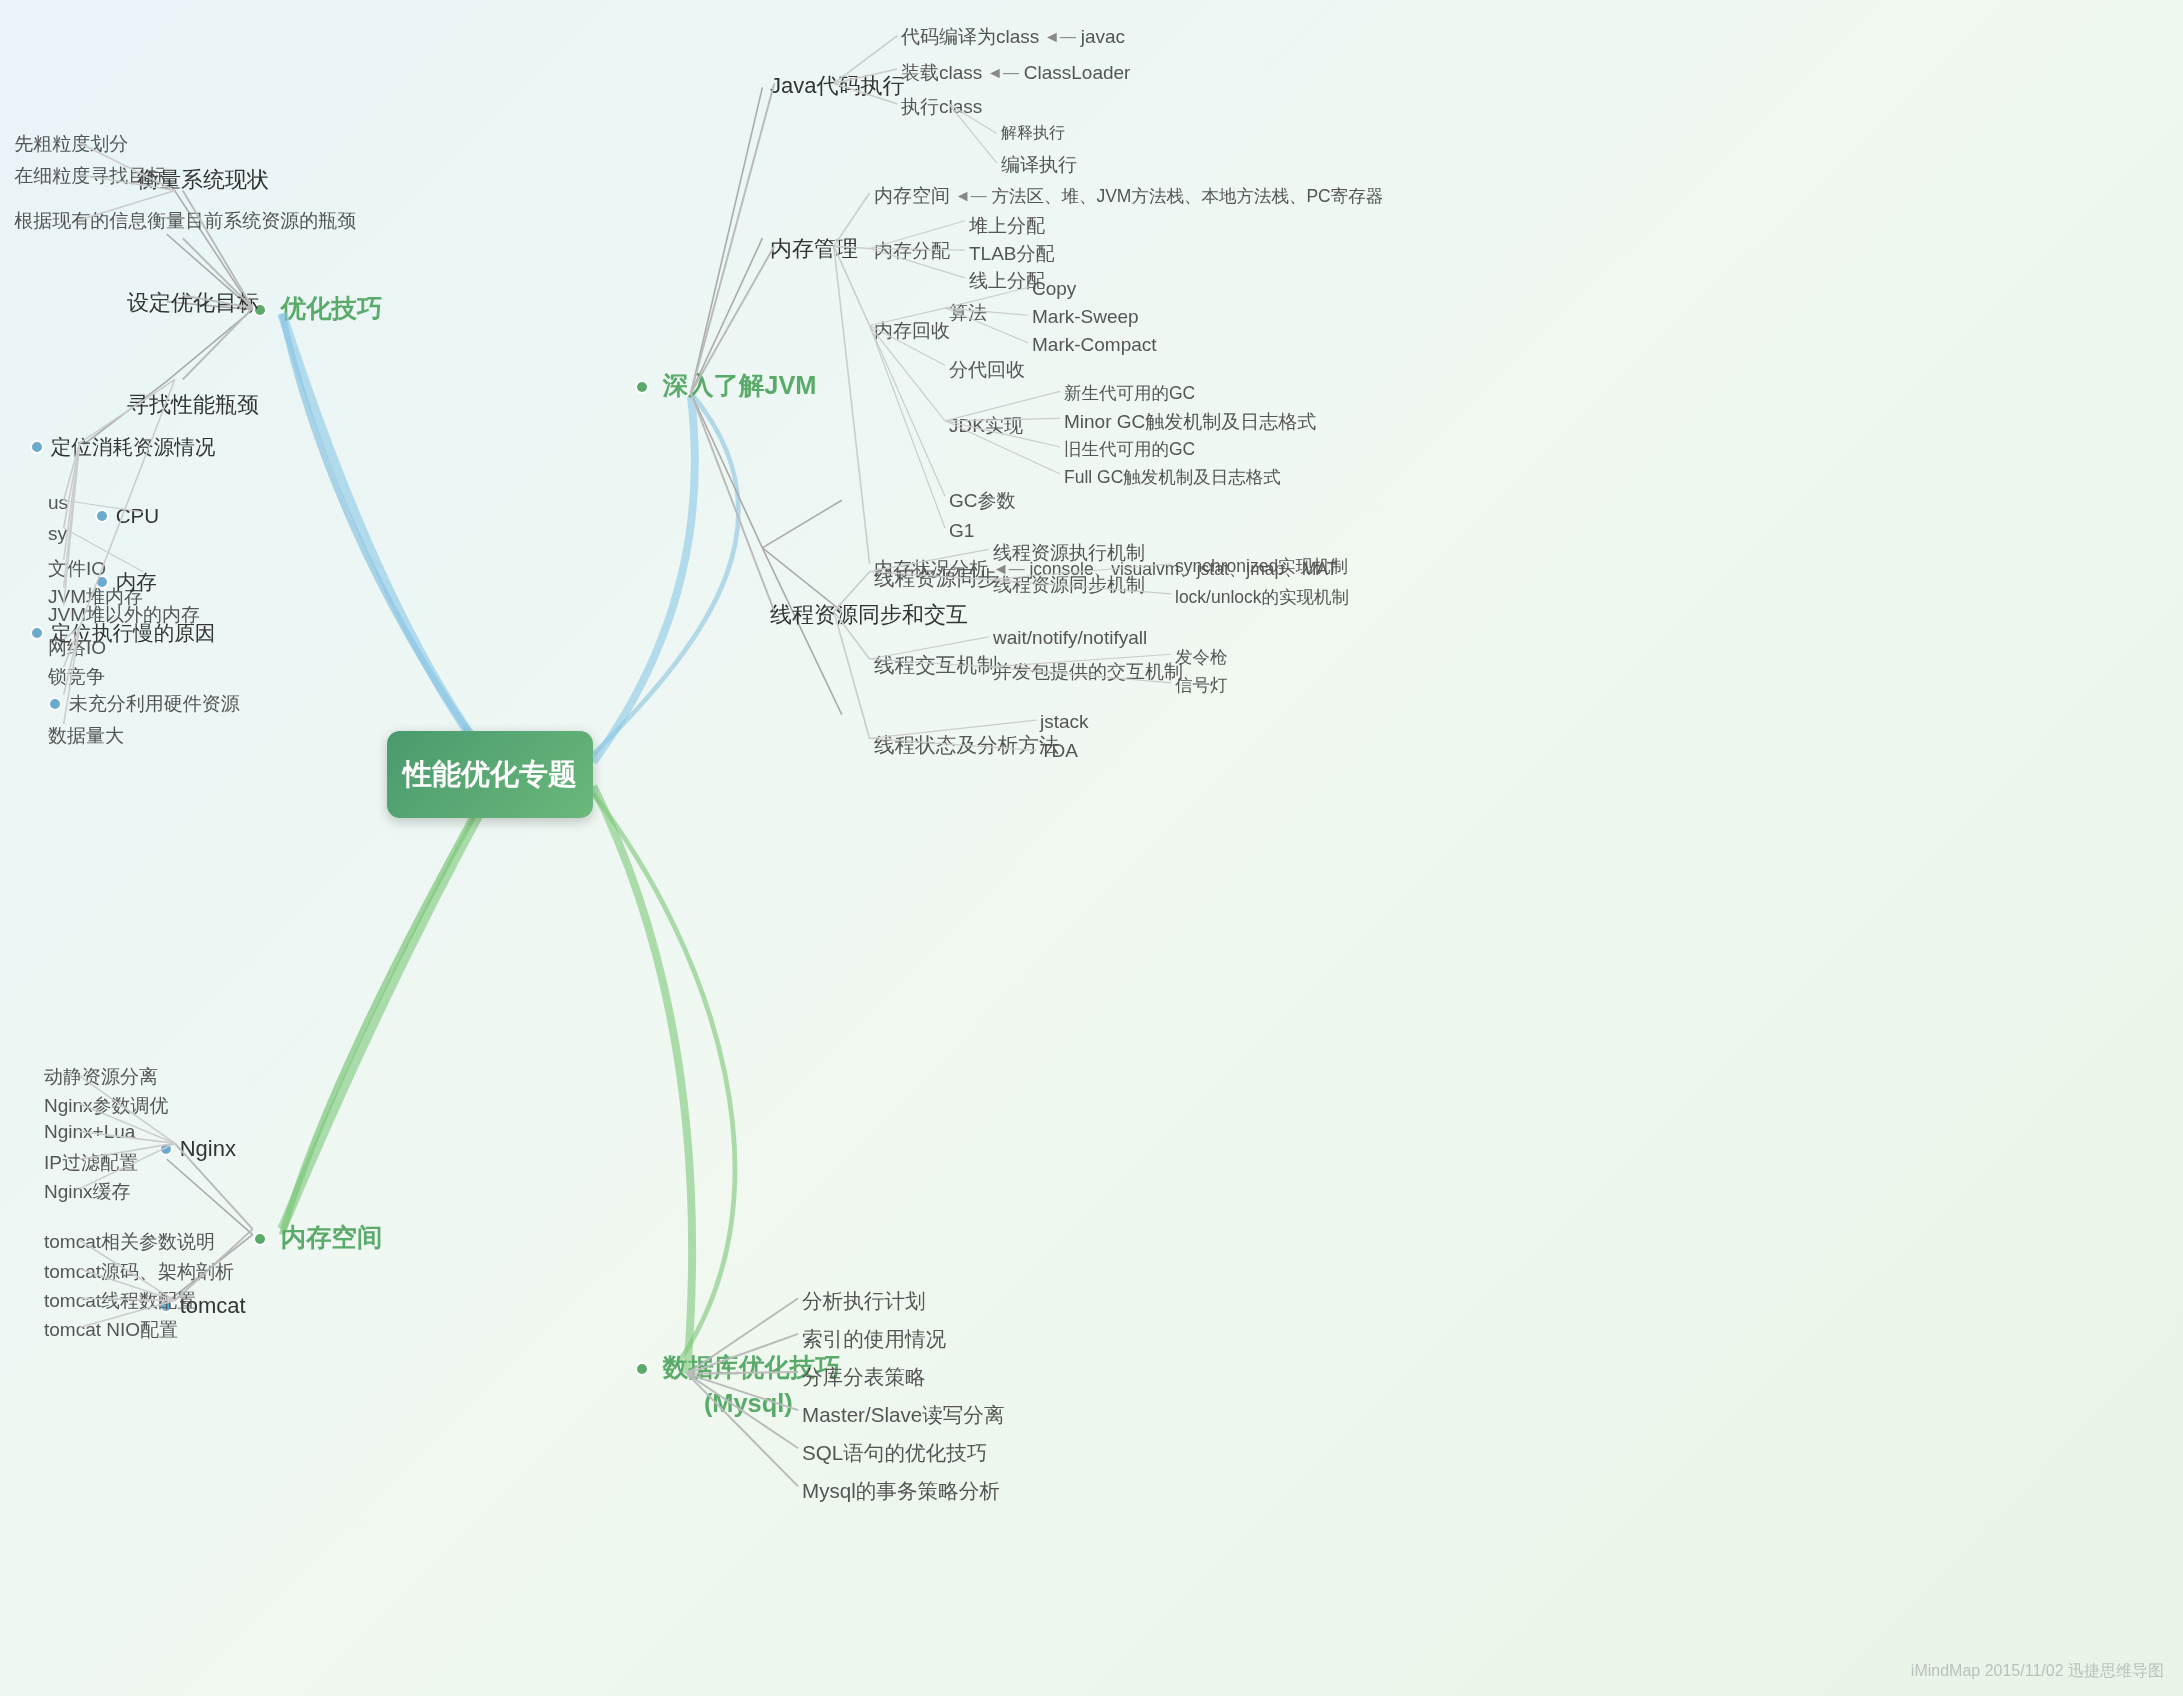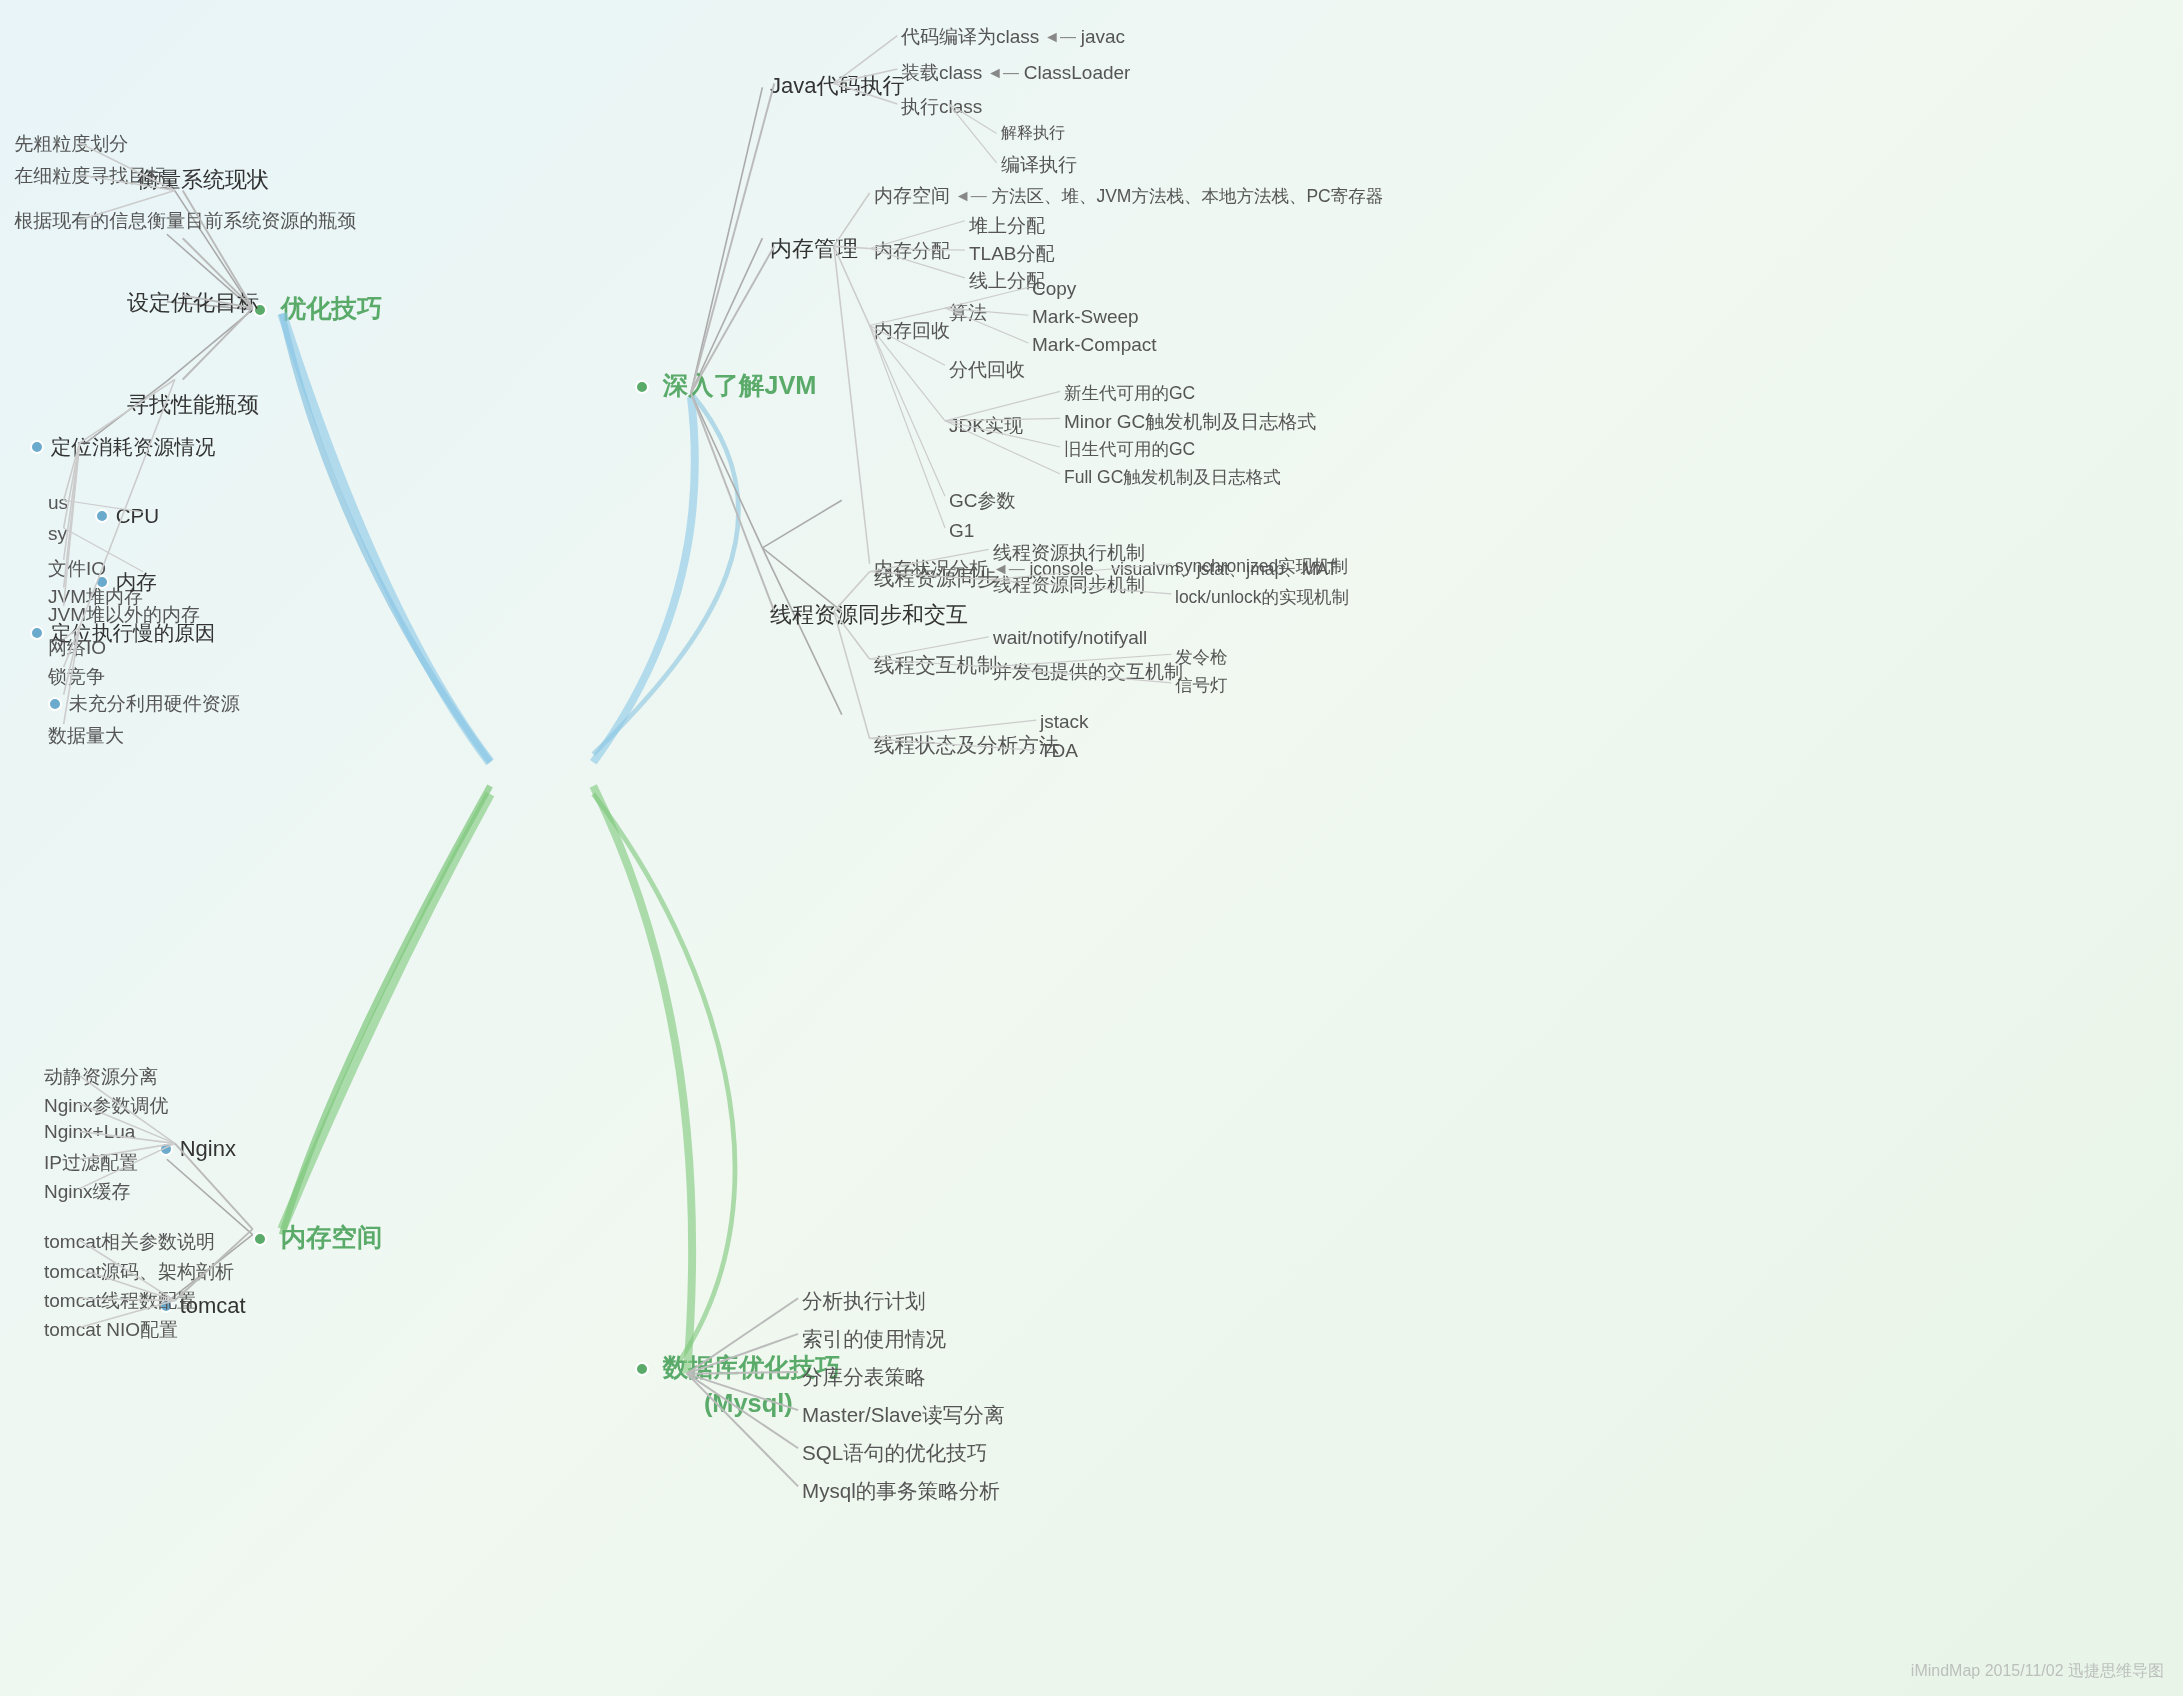--- a/index.html
+++ b/index.html
@@ -104,20 +104,23 @@
 
     <line x1="870" y1="495" x2="960" y2="110" stroke="#aaa" stroke-width="2"></line>
     <line x1="870" y1="495" x2="960" y2="300" stroke="#aaa" stroke-width="2"></line>
     <line x1="870" y1="495" x2="960" y2="690" stroke="#aaa" stroke-width="2"></line>
 
     <line x1="960" y1="690" x2="1060" y2="630" stroke="#aaa" stroke-width="2"></line>
     <line x1="960" y1="690" x2="1060" y2="770" stroke="#aaa" stroke-width="2"></line>
     <line x1="960" y1="690" x2="1060" y2="900" stroke="#aaa" stroke-width="2"></line>
   </svg>
 
+  <div class="center-node" style="left:387px; top:731px;">
+    <span>性能优化专题</span>
+  </div>
 
   <div class="branch-label" style="left:253px; top:292px; color:#5aaa6a;">
     <span class="dot-green"></span>
     <span>优化技巧</span>
   </div>
 
   <div class="node" style="left:121px; top:165px;margin-left:16px;">
     <span>衡量系统现状</span>
   </div>
 

